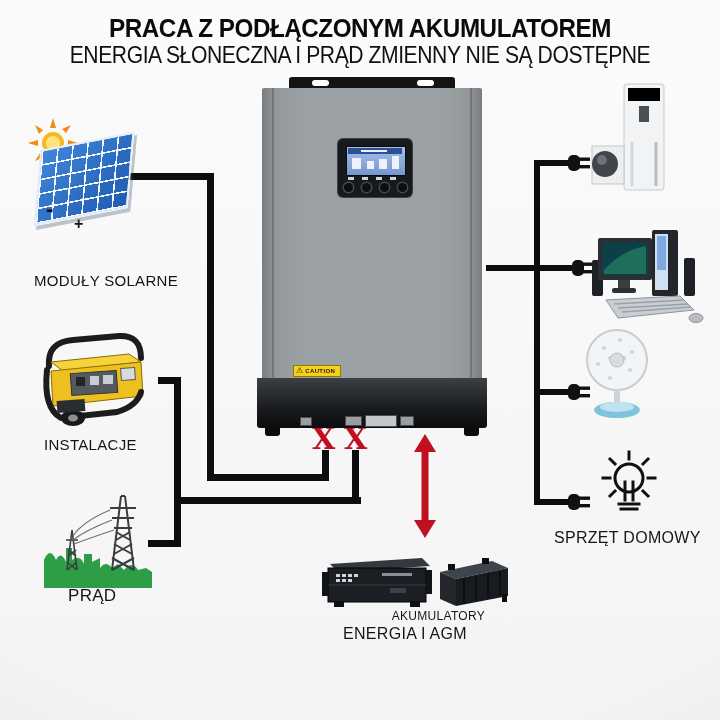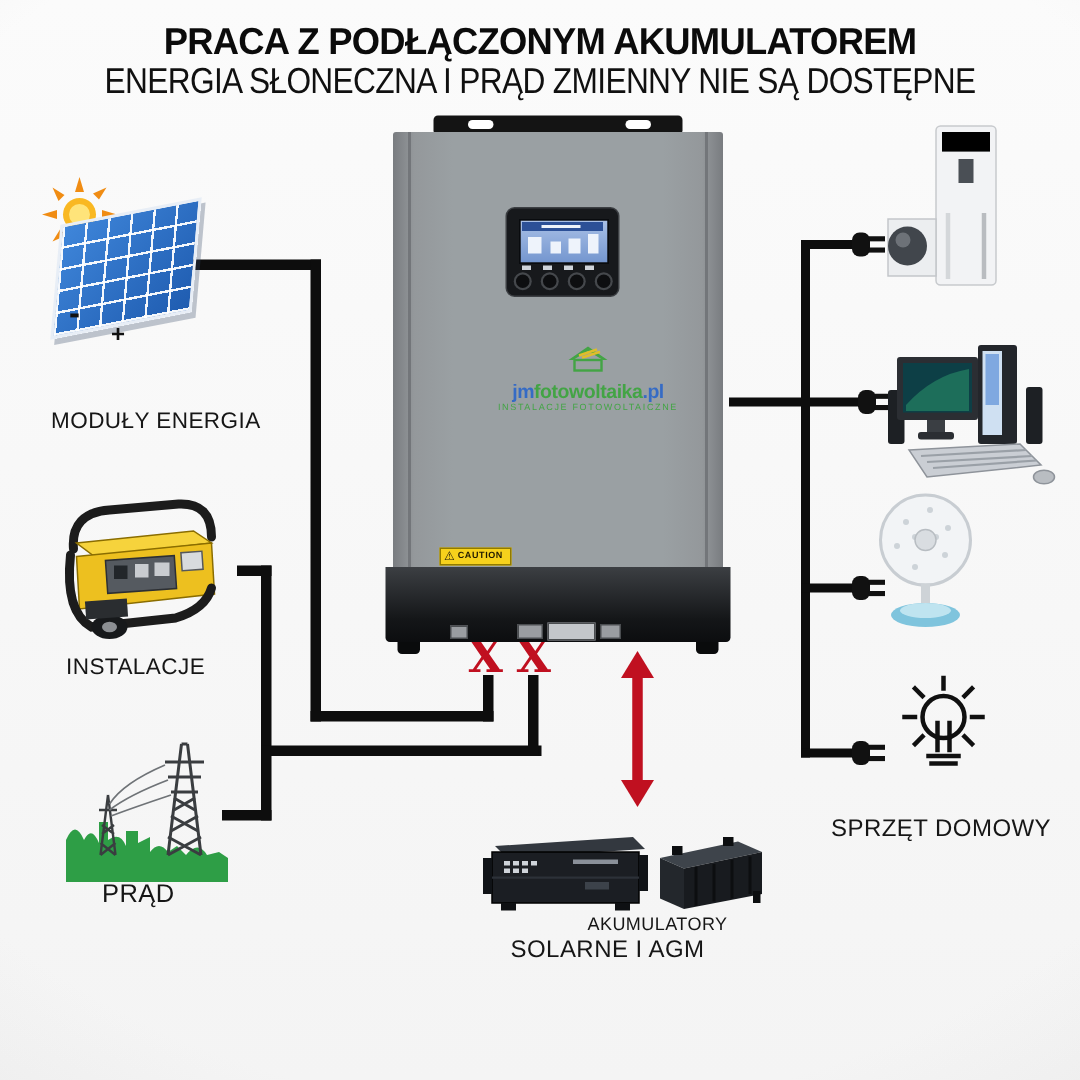--- a/index.html
+++ b/index.html
@@ -122,30 +122,20 @@
       <span class="px" style="left:32px;top:12px;width:8px;height:10px;"></span>
       <span class="px" style="left:45px;top:9px;width:7px;height:13px;"></span>
       <span class="px" style="left:14px;top:3px;width:26px;height:2px;"></span>
     </div>
     <span class="ledrow"></span>
     <span class="btn" style="left:6px;"></span>
     <span class="btn" style="left:24px;"></span>
     <span class="btn" style="left:42px;"></span>
     <span class="btn" style="left:60px;"></span>
   </div>
-  <div class="logo">
-    <svg width="30" height="18" viewBox="0 0 30 18">
-      <polygon points="2,10 15,1 28,10 25,10 15,4 5,10" fill="#3aa53b"></polygon>
-      <line x1="9" y1="7" x2="21" y2="3" stroke="#e7c11d" stroke-width="1.6"></line>
-      <line x1="11" y1="8.5" x2="23" y2="4.5" stroke="#e7c11d" stroke-width="1.6"></line>
-      <rect x="6" y="10" width="18" height="7" fill="none" stroke="#3aa53b" stroke-width="1.6"></rect>
-    </svg>
-    <div class="txt"><span class="lp">jm</span><span class="lg">fotowoltaika</span><span class="lp">.pl</span></div>
-    <div class="tag">INSTALACJE FOTOWOLTAICZNE</div>
-  </div>
   <div class="caution">
     <span class="tri">⚠</span>
     <span class="ct">CAUTION</span>
   </div>
   <div class="inv-bottom">
     <span class="term" style="left:43px;bottom:2px;width:10px;height:7px;"></span>
     <span class="term" style="left:88px;bottom:2px;width:15px;height:8px;"></span>
     <span class="term" style="left:108px;bottom:1px;width:30px;height:10px;background:#c3c6ca;"></span>
     <span class="term" style="left:143px;bottom:2px;width:12px;height:8px;"></span>
     <span class="foot" style="left:8px;bottom:-8px;width:15px;height:8px;"></span>
@@ -168,21 +158,21 @@
   </svg>
   <div class="icon" style="left:36px;top:142px;width:92px;height:70px;
        transform:rotate(-11deg) skewX(-16deg);
        background:
          repeating-linear-gradient(90deg, rgba(255,255,255,.95) 0 1.6px, transparent 1.6px 15.4px),
          repeating-linear-gradient(0deg, rgba(255,255,255,.95) 0 1.6px, transparent 1.6px 14px),
          linear-gradient(135deg,#3f86da 0%,#1f5cb0 100%);
        border:2px solid #e8eef6;box-shadow:3px 4px 0 rgba(50,70,100,.3);"></div>
   <div class="sign" style="left:46px;top:196px;font-size:22px;">-</div>
   <div class="sign" style="left:74px;top:215px;font-size:16px;">+</div>
-  <div class="lbl" style="left:34px;top:272px;">MODUŁY ENERGIA</div>
+  <div class="lbl" style="left:34px;top:272px;">MODUŁY SOLARNE</div>
 
   <svg class="icon" style="left:33px;top:330px;" width="120" height="102" viewBox="0 0 120 102">
     <path d="M16 36 Q14 12 40 10 L86 6 Q108 5 108 28" fill="none" stroke="#1c1c1c" stroke-width="6" stroke-linecap="round"></path>
     <polygon points="18,32 96,24 108,32 30,41" fill="#f6d33c" stroke="#8a6d00" stroke-width="1"></polygon>
     <polygon points="18,41 108,32 110,66 20,76" fill="#edc01f" stroke="#8a6d00" stroke-width="1"></polygon>
     <rect x="38" y="42" width="46" height="22" fill="#555a60" stroke="#2c2f33" transform="rotate(-4 61 53)"></rect>
     <rect x="43" y="47" width="9" height="9" fill="#22262a"></rect>
       <rect x="57" y="46" width="9" height="9" fill="#c9ccd0"></rect>
     <rect x="70" y="45" width="10" height="9" fill="#c9ccd0"></rect>
     <rect x="88" y="38" width="14" height="12" fill="#d8dbde" stroke="#55585c" transform="rotate(-4 95 44)"></rect>
@@ -270,21 +260,21 @@
       <line x1="3" y1="28" x2="10" y2="28"></line>
         <line x1="48" y1="28" x2="55" y2="28"></line>
       <line x1="10" y1="46" x2="15" y2="41"></line>
         <line x1="48" y1="46" x2="43" y2="41"></line>
       <line x1="25" y1="32" x2="25" y2="50"></line>
         <line x1="33" y1="32" x2="33" y2="50"></line>
       <line x1="19" y1="54" x2="39" y2="54"></line>
         <line x1="21" y1="59" x2="37" y2="59"></line>
     </g>
   </svg>
-  <div class="lbl" style="left:554px;top:529px;font-size:16px;margin-top:15px;">SPRZĘT DOMOWY</div>
+  <div class="lbl" style="left:554px;top:529px;font-size:16px;">SPRZĘT DOMOWY</div>
 
   <svg class="icon" style="left:320px;top:552px;" width="114" height="60" viewBox="0 0 114 60">
     <polygon points="10,12 102,6 110,14 18,20" fill="#33383f"></polygon>
     <rect x="8" y="16" width="98" height="34" fill="#1b1e23" stroke="#000"></rect>
     <rect x="2" y="20" width="6" height="24" fill="#101317"></rect>
     <rect x="106" y="18" width="6" height="24" fill="#101317"></rect>
     <g fill="#cfd4da">
       <rect x="16" y="22" width="4" height="3"></rect>
         <rect x="22" y="22" width="4" height="3"></rect>
         <rect x="28" y="22" width="4" height="3"></rect>
@@ -307,15 +297,15 @@
       <rect x="48" y="2" width="7" height="6" fill="#0c0e10"></rect>
     <g stroke="#0c0e10" stroke-width="2">
         <line x1="30" y1="22" x2="30" y2="48"></line>
         <line x1="42" y1="20" x2="42" y2="45"></line>
         <line x1="54" y1="17" x2="54" y2="43"></line>
         <line x1="66" y1="15" x2="66" y2="40"></line>
       </g>
     <rect x="68" y="38" width="5" height="8" fill="#0c0e10"></rect>
   </svg>
   <div class="lbl" style="left:325px;top:609px;width:160px;text-align:right;font-size:12px;">AKUMULATORY</div>
-  <div class="lbl" style="left:325px;top:625px;width:160px;text-align:center;font-size:16px;">SOLARNE I AGM</div>
+  <div class="lbl" style="left:325px;top:625px;width:160px;text-align:center;font-size:16px;">ENERGIA I AGM</div>
 
 </div>
 
 </body></html>

